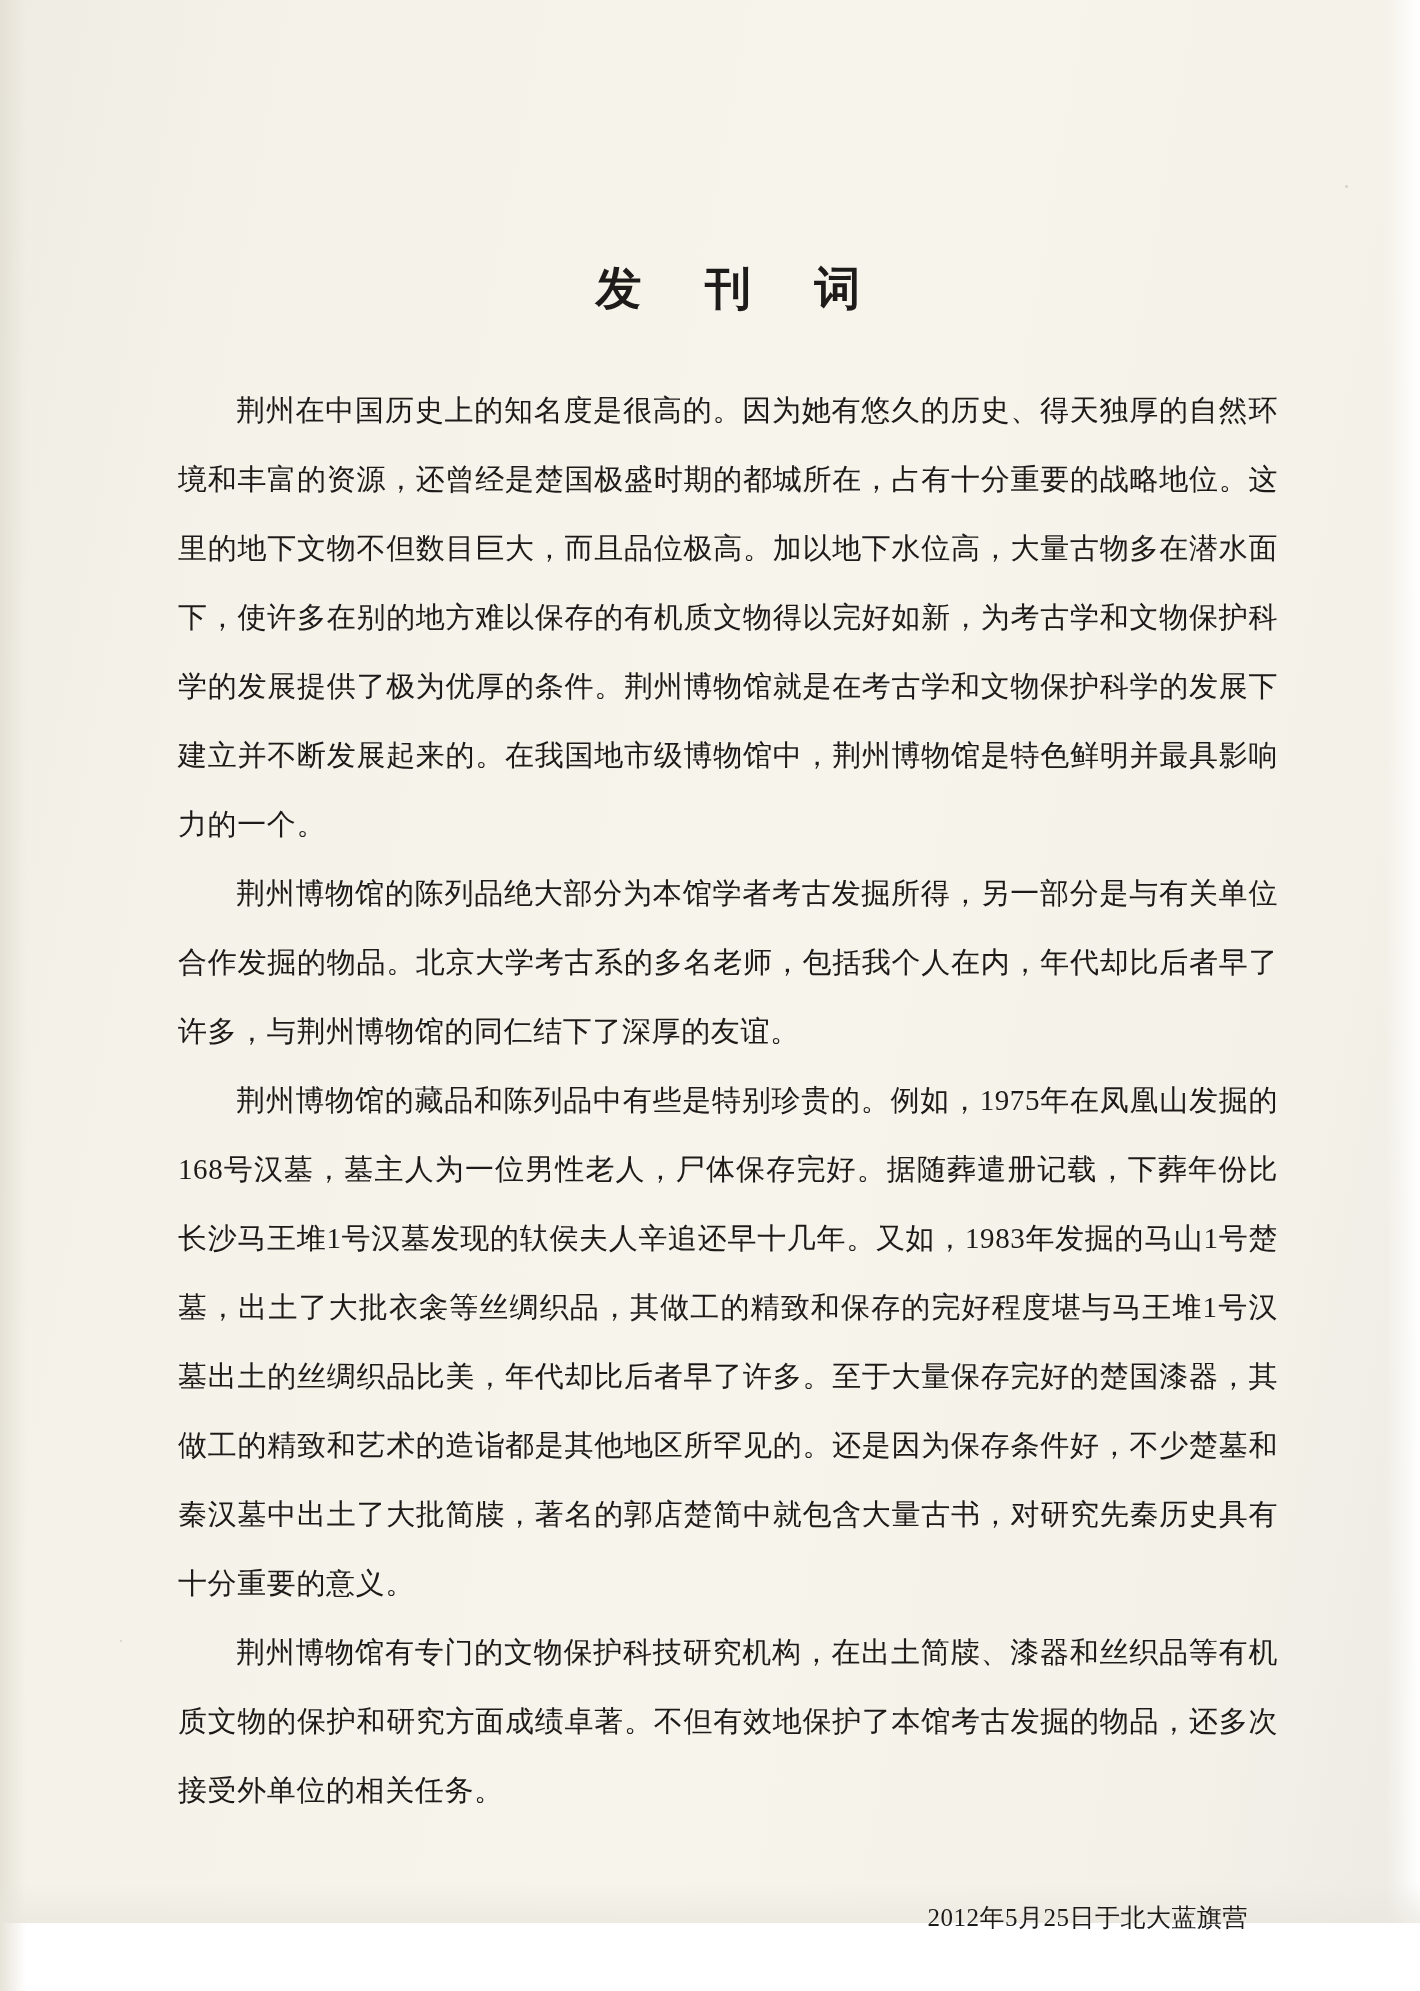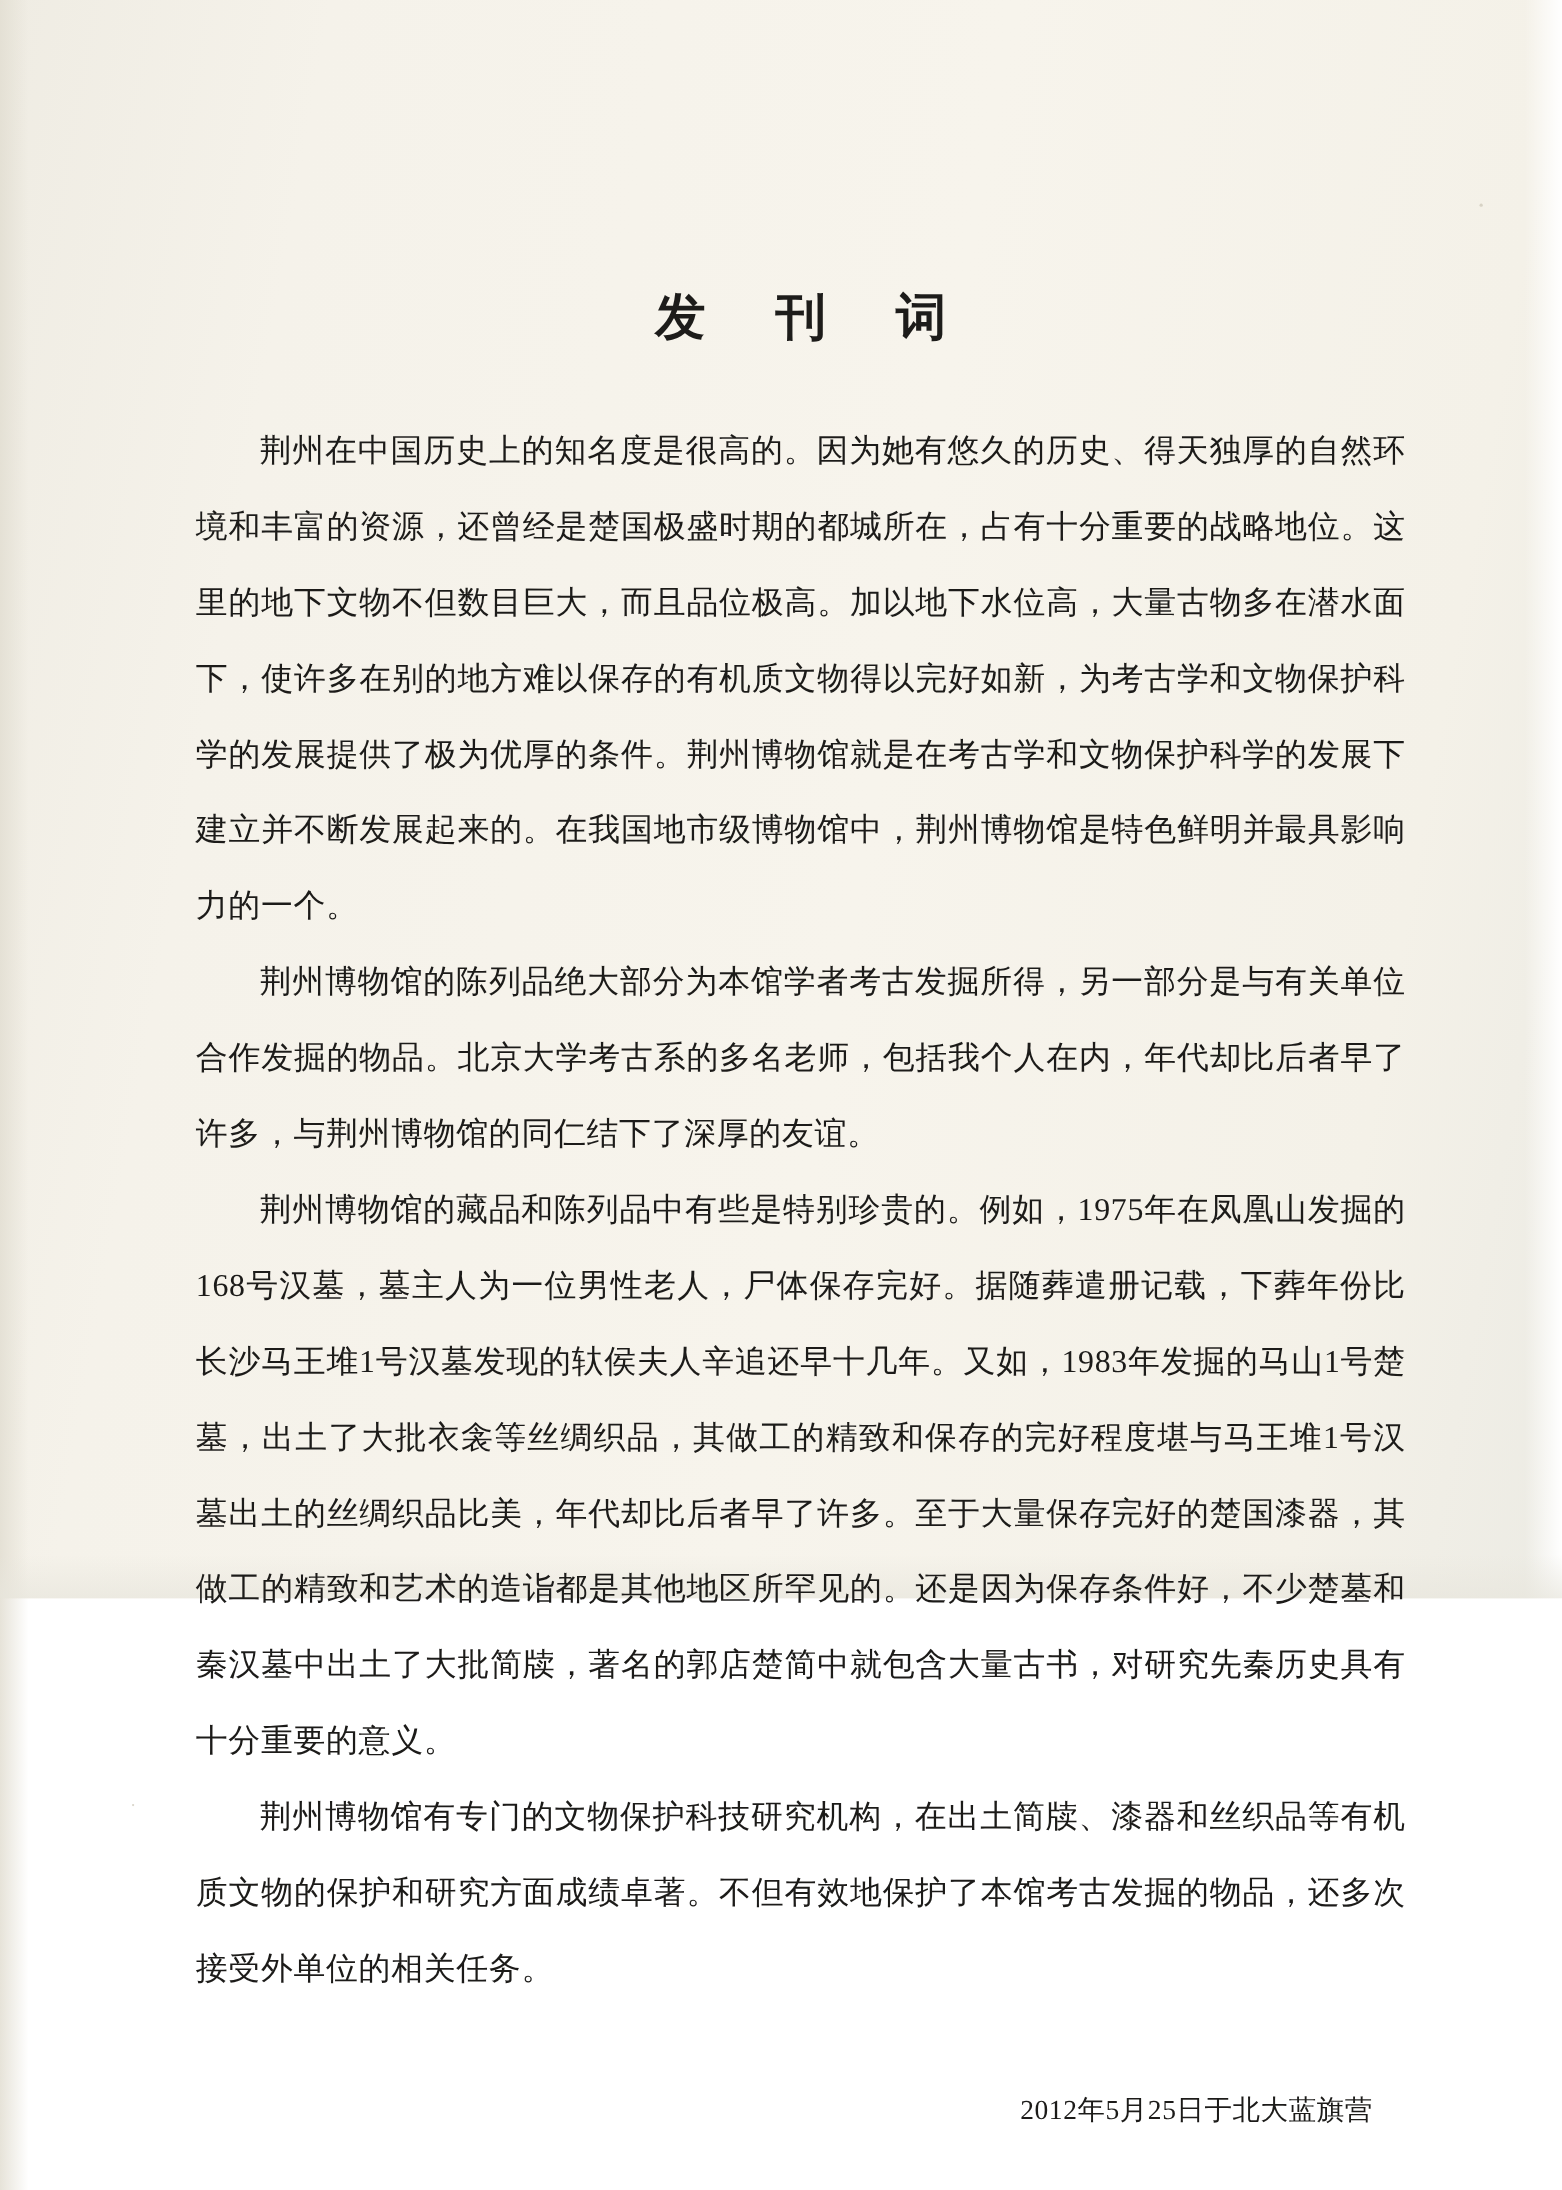--- a/index.html
+++ b/index.html
@@ -13,21 +13,21 @@
     overflow: hidden;
     font-family: "Liberation Serif", "DejaVu Serif", serif;
   }
 
   
   .page {
     position: absolute;
     left: 0;
     top: 0;
     width: 1420px;
-    height: 1453px;
+    height: 1923px;
     background: linear-gradient(100deg, #efece3 0%, #f5f2ea 18%, #f7f4ec 55%, #f4f1e8 85%, #ecebe4 100%);
   }
 
   
   .scan-edge-left {
     position: absolute;
     left: 0; top: 0;
     width: 26px; height: 1991px;
     background: linear-gradient(90deg, #e2ded2 0%, rgba(241,238,229,0) 100%);
     opacity: .85;

